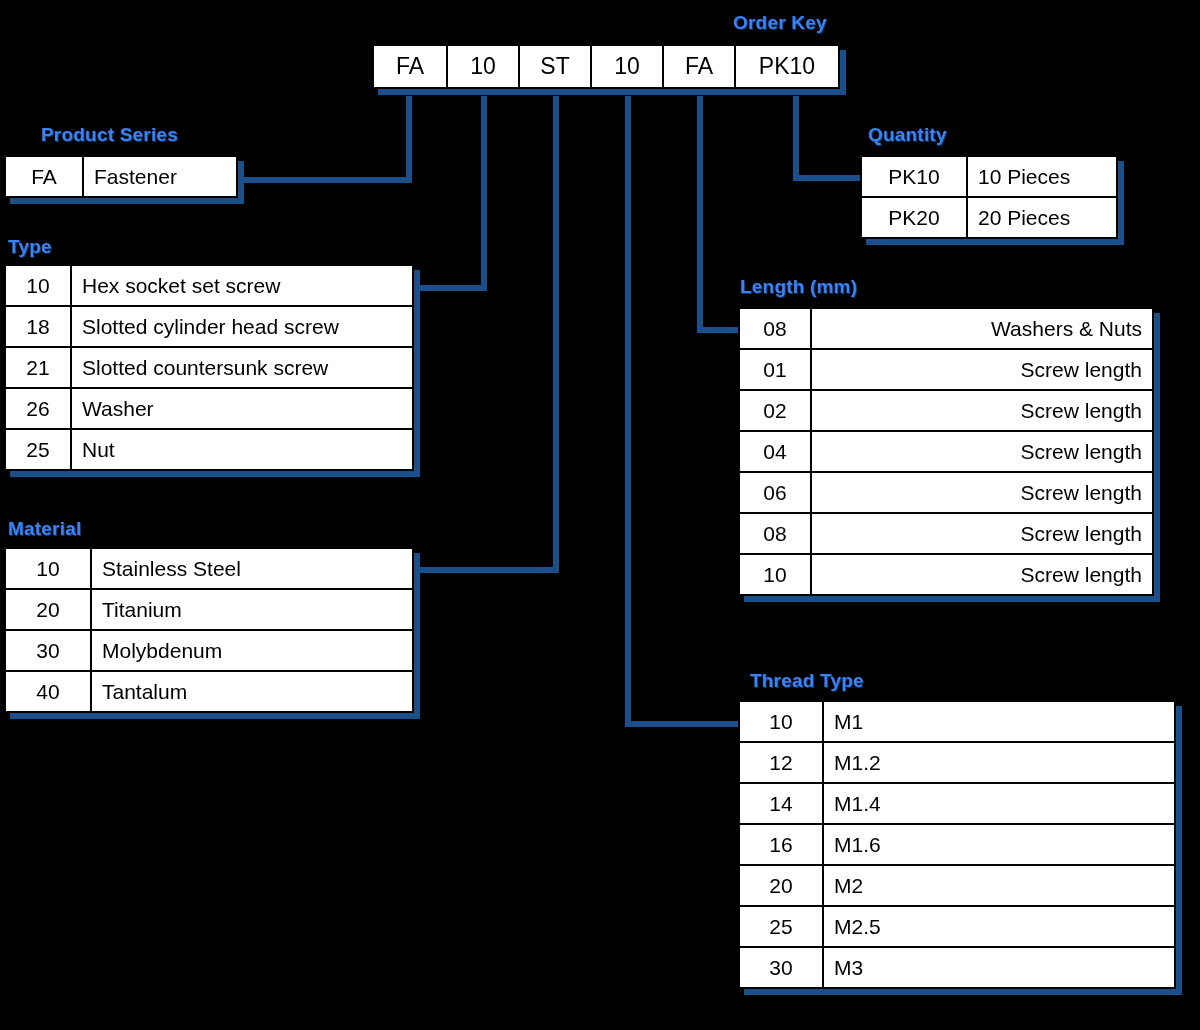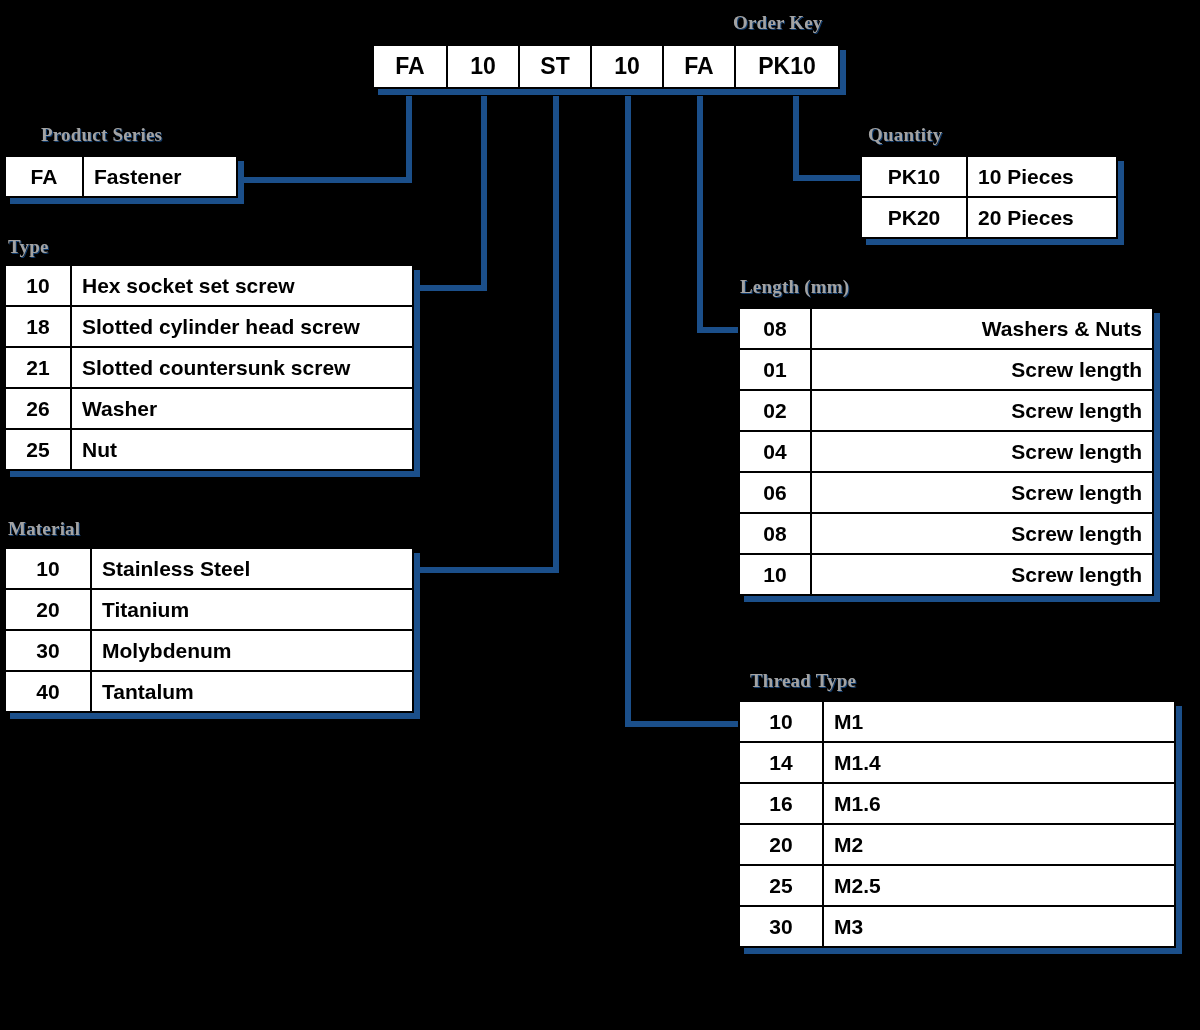--- a/index.html
+++ b/index.html
@@ -30,21 +30,20 @@
     height: 1030px;
     pointer-events: none;
   }
 
   
   .tbl {
     position: absolute;
     border-collapse: collapse;
     background: #14b8a6;
     box-shadow: 6px 6px 0 0 #1b4f8a;
-    font-weight: bold;
   }
   .tbl td {
     border: 2px solid #000000;
     background: #ffffff;
     font-size: 21px;
     line-height: 1;
     padding: 9px 10px;
     white-space: nowrap;
     vertical-align: middle;
   }
@@ -53,25 +52,24 @@
   }
   .tbl td.desc {
     text-align: left;
   }
 
   
   .caption {
     position: absolute;
     font-size: 19px;
     font-weight: bold;
-    color: #a3a3a3;
+    color: #3b82f6;
     letter-spacing: .2px;
     white-space: nowrap;
     text-shadow: 1px 1px 0 #0f3a6b;
-    font-family: Liberation Serif, serif;
   }
 
   
   #order-key-table {
     left: 372px;
     top: 44px;
   }
   #order-key-table td {
     font-size: 23px;
     text-align: center;
@@ -261,20 +259,24 @@
     </table>
 
   <div class="caption" id="caption-thread">Thread Type</div>
   <table class="tbl" id="thread-table">
     <tbody>
         <tr>
       <td class="c code">10</td>
       <td class="d desc">M1</td>
     </tr>
     <tr>
+      <td class="c code">12</td>
+      <td class="d desc">M1.2</td>
+    </tr>
+    <tr>
       <td class="c code">14</td>
       <td class="d desc">M1.4</td>
     </tr>
     <tr>
       <td class="c code">16</td>
       <td class="d desc">M1.6</td>
     </tr>
     <tr>
       <td class="c code">20</td>
       <td class="d desc">M2</td>

